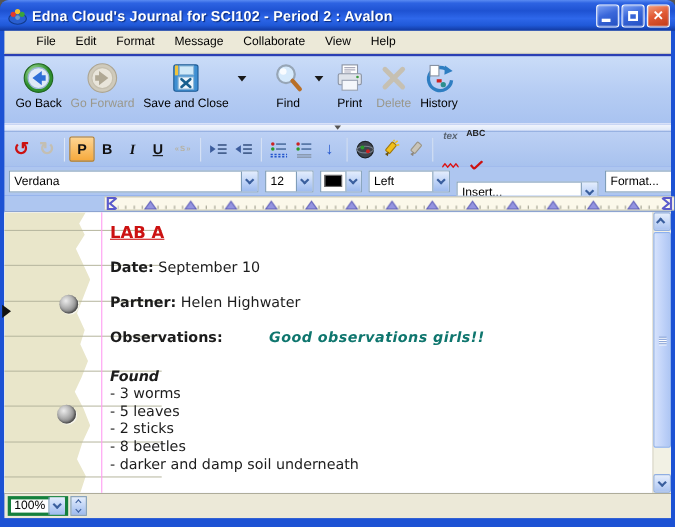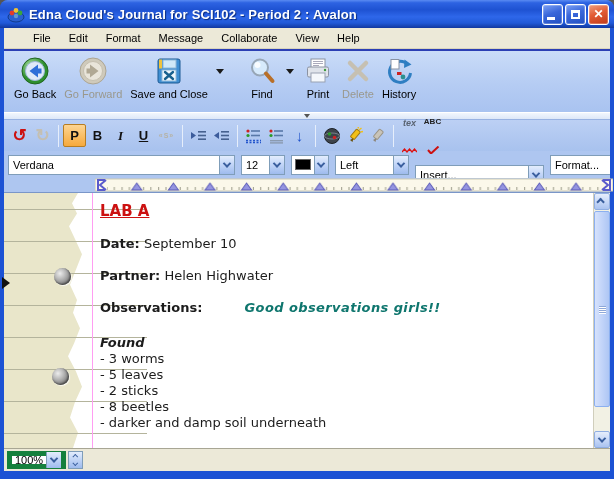--- a/index.html
+++ b/index.html
@@ -125,21 +125,21 @@
     transform:rotate(45deg) translate(-1px,-1px);}
   .sb-track{flex:1;position:relative;}
   .sb-thumb{position:absolute;left:0;right:0;top:1px;height:196px;border:1px solid #8cb0f0;border-radius:2px;
     background:linear-gradient(90deg,#d6e2fc 0%,#c2d4f9 50%,#aec6f4 100%);
     display:flex;align-items:center;justify-content:center;flex-direction:column;gap:1px;}
   .sb-grip{width:7px;height:1px;background:#8fa8d8;box-shadow:0 1px 0 #fff;}
 
   
   .statusbar{height:23px;flex:0 0 23px;background:#ece9d8;border-top:1px solid #a8a694;
     display:flex;align-items:center;padding:0 3px;}
-  .zoom-combo{display:flex;height:18px;border:5px solid #15803d;background:#fff;align-items:center;}
+  .zoom-combo{display:flex;height:18px;border:3px solid #15803d;background:#fff;align-items:center;}
   .zoom-field{font-size:11px;padding:0 3px;min-width:32px;}
   .spinner{display:flex;flex-direction:column;width:15px;height:18px;border:1px solid #7f9db9;
     margin-left:2px;background:linear-gradient(180deg,#e3edfd,#9ebbee);}
   .spin-half{flex:1;display:flex;align-items:center;justify-content:center;}
   .spin-up{width:4px;height:4px;border-left:1.5px solid #3a5f9e;border-top:1.5px solid #3a5f9e;transform:rotate(45deg) translate(0,1px);}
   .spin-dn{width:4px;height:4px;border-right:1.5px solid #3a5f9e;border-bottom:1.5px solid #3a5f9e;transform:rotate(45deg) translate(-1px,0);}
 </style>
 </head>
 <body>
 

